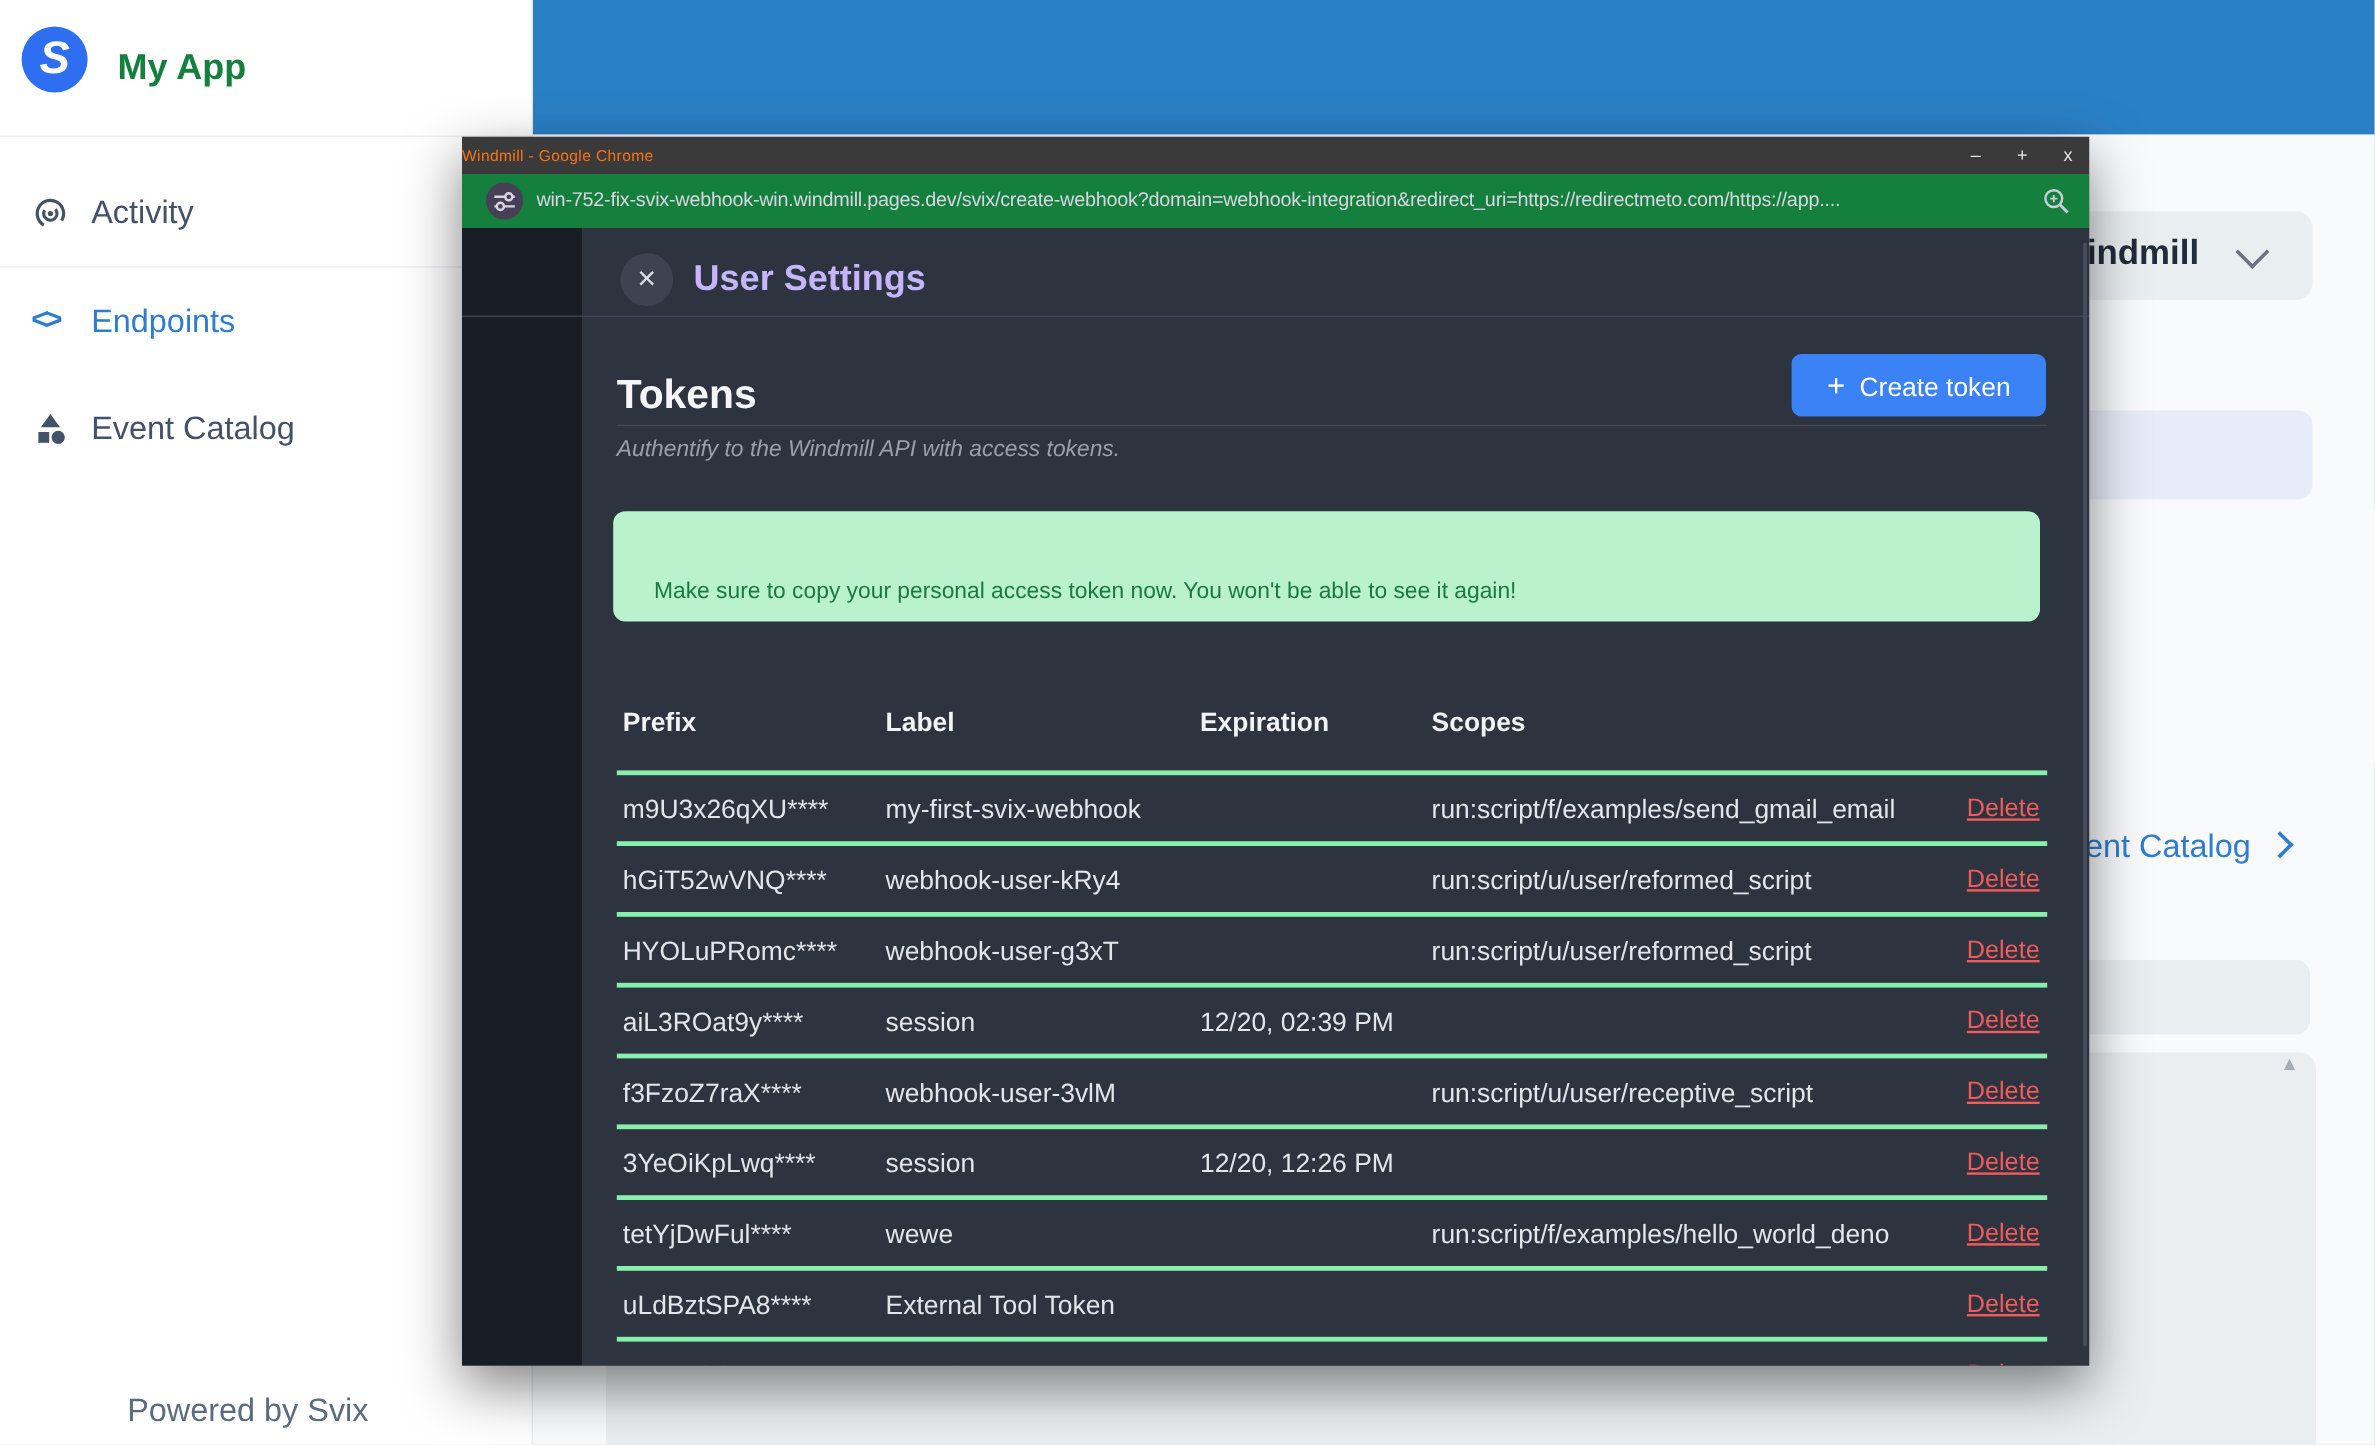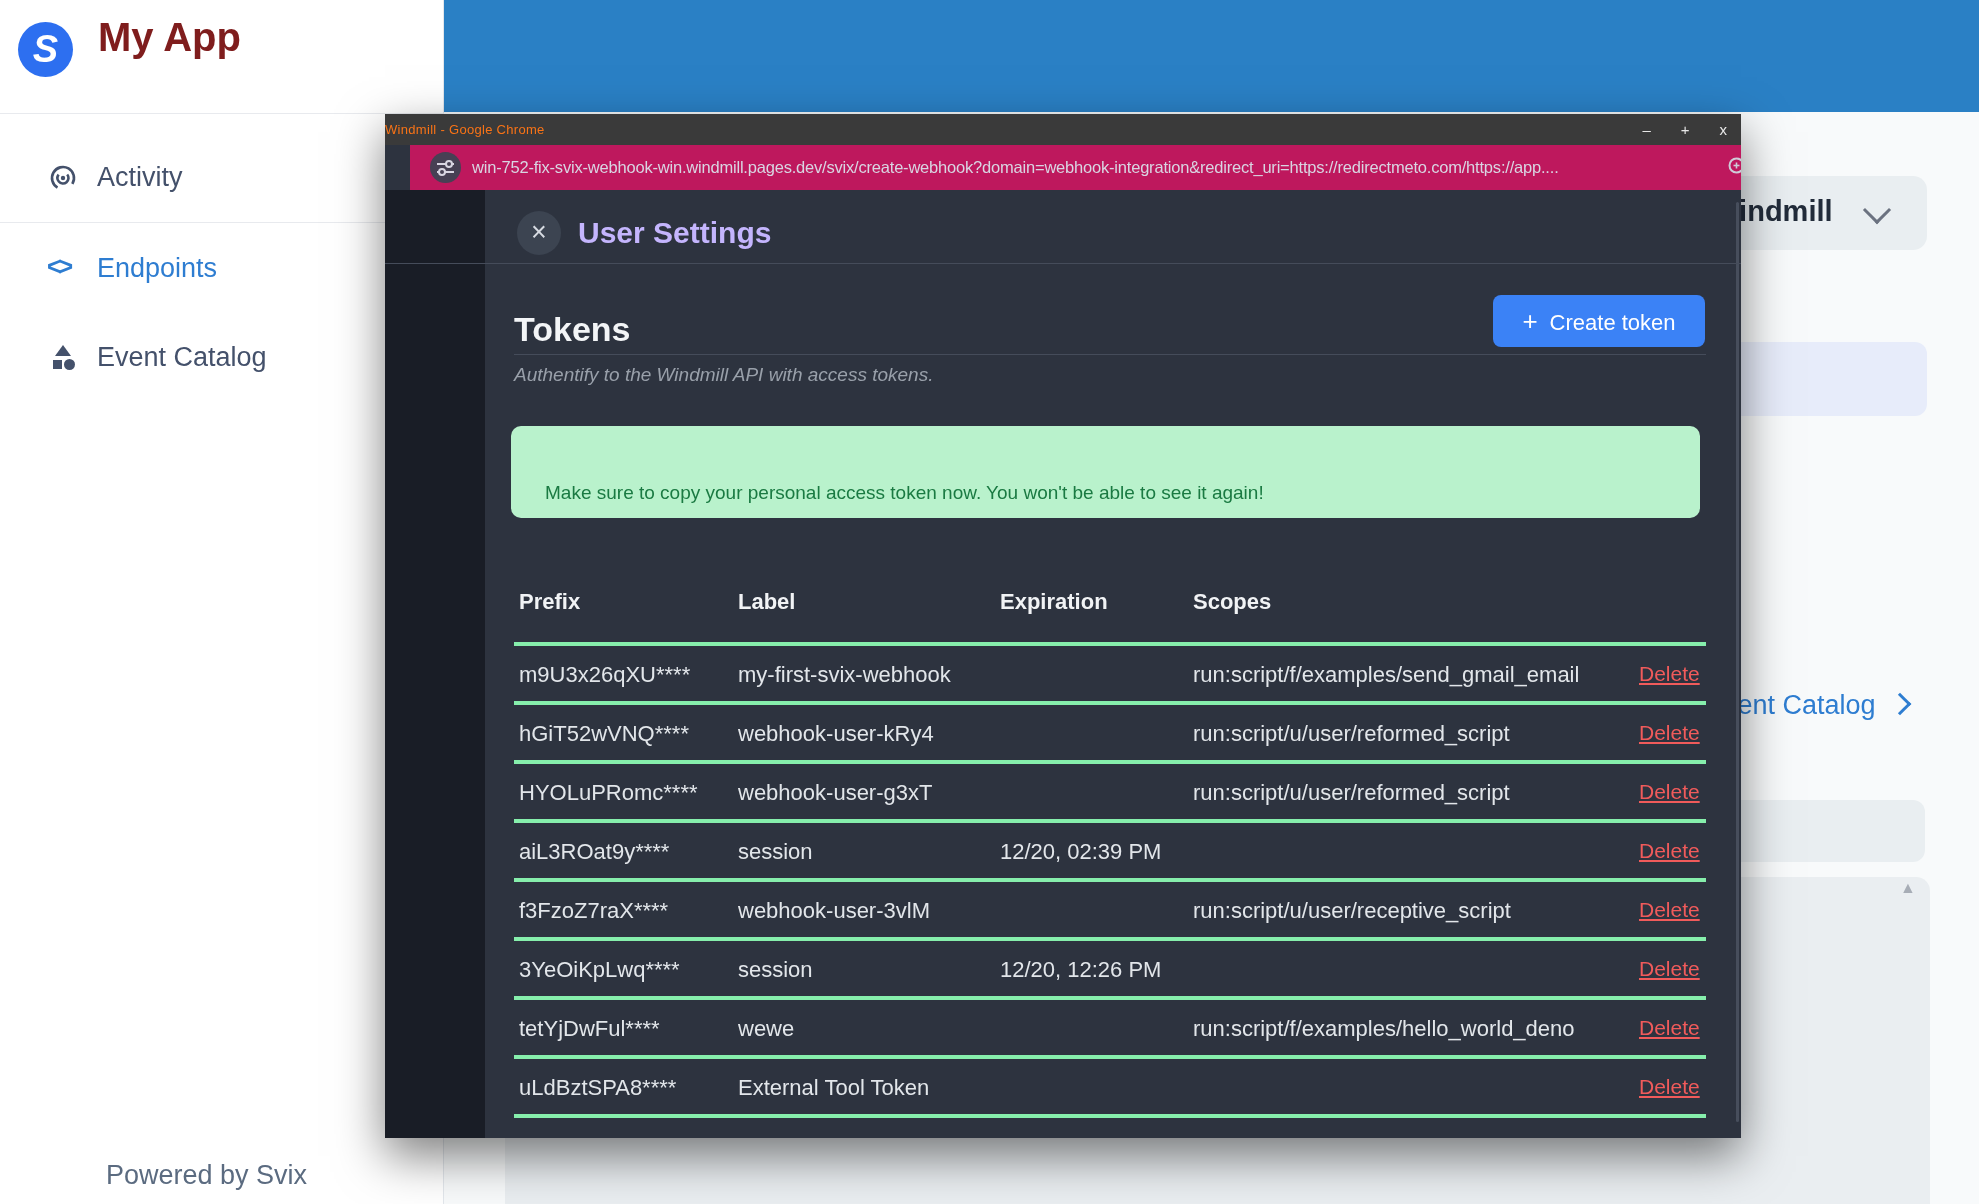--- a/index.html
+++ b/index.html
@@ -5,23 +5,23 @@
   html,body{margin:0;padding:0;background:#dfe3e8;}
   .screen{position:relative;width:1979px;height:1204px;overflow:hidden;
           background:#f8fafb;font-family:"Liberation Sans",sans-serif;}
   .abs{position:absolute;}
 
   
   .top-header{left:444px;top:0;width:1535px;height:112px;background:#2a80c5;}
   .sidebar{left:0;top:0;width:444px;height:1204px;background:#ffffff;border-right:1px solid #e3e7ec;box-sizing:border-box;}
   .logo{left:18px;top:22px;width:55px;height:55px;border-radius:50%;background:#2d6ff0;color:#fff;
         font-size:38px;font-weight:bold;text-align:center;line-height:55px;font-style:italic;}
-  .brand{left:98px;top:15px;font-size:40px;font-weight:bold;color:#7f1d1d;}
+  .brand{left:98px;top:40px;font-size:30px;font-weight:bold;color:#15803d;}
   .sb-div{left:0;width:443px;height:1px;background:#e8eaee;}
-  .nav-item{left:0;width:443px;height:46px;margin-left:21px;}
+  .nav-item{left:0;width:443px;height:46px;}
   .nav-icon{position:absolute;left:28px;top:9px;width:28px;height:28px;}
   .nav-label{position:absolute;left:76px;top:7px;font-size:27px;color:#44516b;}
   .nav-item.active .nav-label{color:#2e7dd1;}
   .endpoints-glyph{position:absolute;left:26px;top:6px;font-size:25px;font-weight:bold;color:#2e7dd1;letter-spacing:-3px;}
   .powered{left:106px;top:1160px;font-size:27px;color:#5b6b80;}
 
   .ws-box{left:1650px;top:176px;width:277px;height:74px;background:#e9eef1;border-radius:14px;}
   .ws-label{position:absolute;left:62px;top:19px;font-size:29px;font-weight:bold;color:#222c3a;}
   .chev-down{position:absolute;right:40px;top:24px;width:17px;height:17px;
              border-left:3px solid #6b7280;border-bottom:3px solid #6b7280;transform:rotate(-45deg);}
@@ -34,21 +34,21 @@
   .scroll-up{left:1900px;top:879px;font-size:16px;color:#a7adb6;}
 
   
   .window{left:385px;top:114px;width:1356px;height:1024px;overflow:hidden;
           box-shadow:0 18px 45px rgba(0,0,0,.5);background:#2d333f;}
   .titlebar{position:absolute;left:0;top:0;width:100%;height:31px;background:#3a3a3a;}
   .titlebar .title{position:absolute;left:0;width:100%;text-align:left;line-height:31px;
                    color:#f97316;font-size:13px;letter-spacing:.3px;}
   .win-controls{position:absolute;right:14px;top:0;height:31px;display:flex;gap:30px;color:#e8e8e8;
                 font-size:15px;line-height:31px;}
-  .urlbar{position:absolute;left:0;top:31px;width:100%;height:45px;background:#be185d;margin-left:25px;}
+  .urlbar{position:absolute;left:0;top:31px;width:100%;height:45px;background:#15803d;}
   .url-icon{position:absolute;left:20px;top:7px;width:31px;height:31px;border-radius:50%;background:#474054;}
   .url-text{position:absolute;left:62px;top:0;width:1240px;line-height:45px;font-size:16.5px;color:#d9d5e2;
             white-space:nowrap;overflow:hidden;letter-spacing:-0.2px;}
   .zoom-icon{position:absolute;right:16px;top:11px;}
 
   .content{position:absolute;left:0;top:76px;width:1356px;height:948px;background:#2d333f;overflow:hidden;}
   .leftstrip{position:absolute;left:0;top:0;width:100px;height:948px;background:#191d26;}
   .scrollthumb{position:absolute;right:2px;top:12px;width:3px;height:920px;background:rgba(140,150,170,.28);border-radius:2px;}
 
   .xbtn{position:absolute;left:132px;top:21px;width:44px;height:44px;border-radius:50%;background:#3c4451;

